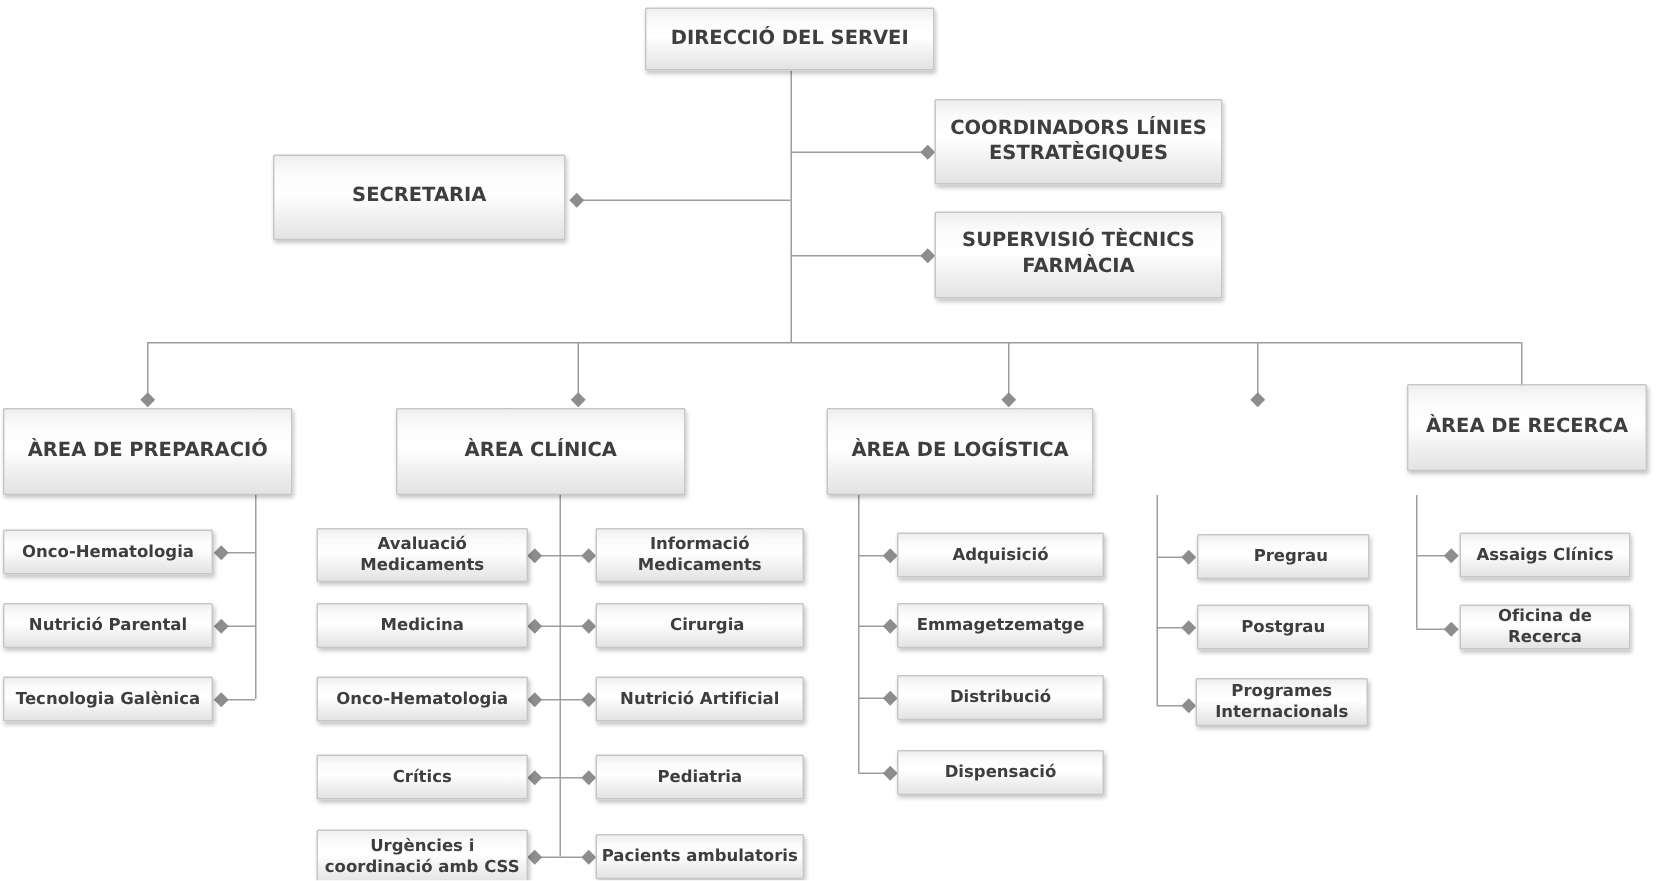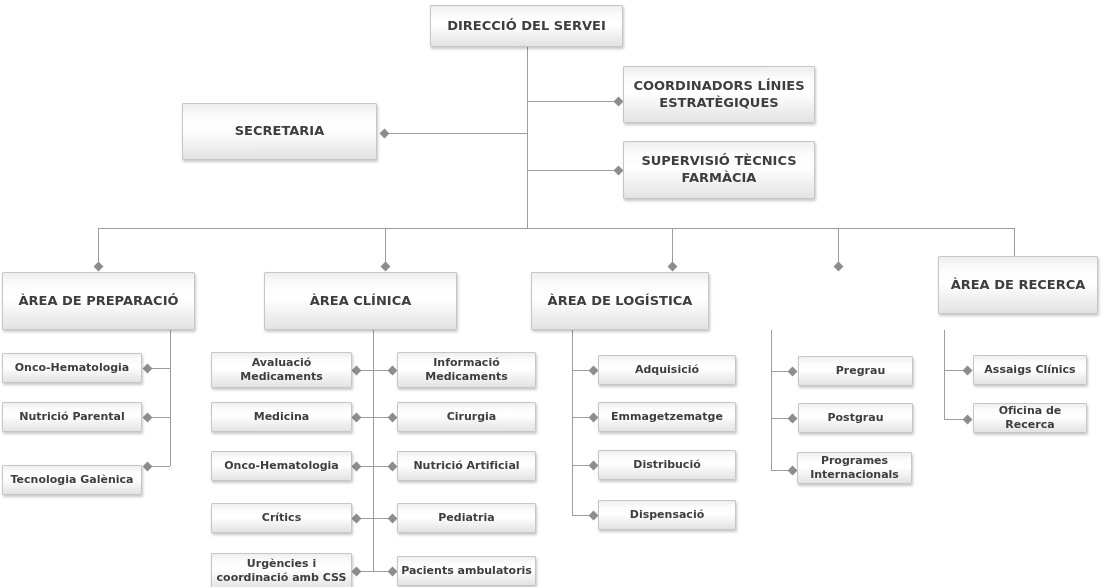--- a/index.html
+++ b/index.html
@@ -106,25 +106,25 @@
     <div class="diamond" style="left: 963.5px; top: 366.5px;"></div>
     <div class="diamond" style="left: 963.5px; top: 415.5px;"></div>
     <div class="node big" style="left: 430px; top: 5px; width: 193px; height: 42px;">DIRECCIÓ DEL SERVEI</div>
     <div class="node big" style="left: 623px; top: 66px; width: 192px; height: 57px;">COORDINADORS LÍNIES
 ESTRATÈGIQUES</div>
     <div class="node big" style="left: 182px; top: 103px; width: 195px; height: 57px;">SECRETARIA</div>
     <div class="node big" style="left: 623px; top: 141px; width: 192px; height: 58px;">SUPERVISIÓ TÈCNICS
 FARMÀCIA</div>
     <div class="node big" style="left: 2px; top: 272px; width: 193px; height: 58px;">ÀREA DE PREPARACIÓ</div>
     <div class="node big" style="left: 264px; top: 272px; width: 193px; height: 58px;">ÀREA CLÍNICA</div>
-    <div class="node big" style="left: 531px; top: 272px; width: 178px; height: 58px;">ÀREA DE LOGÍSTICA</div>
+    <div class="node big" style="left: 551px; top: 272px; width: 178px; height: 58px;">ÀREA DE LOGÍSTICA</div>
     <div class="node big" style="left: 938px; top: 256px; width: 160px; height: 58px;">ÀREA DE RECERCA</div>
     <div class="node" style="left: 2px; top: 353px; width: 140px; height: 30px;">Onco-Hematologia</div>
     <div class="node" style="left: 2px; top: 402px; width: 140px; height: 30px;">Nutrició Parental</div>
-    <div class="node" style="left: 2px; top: 465px; width: 140px; height: 30px;">Tecnologia Galènica</div>
+    <div class="node" style="left: 2px; top: 451px; width: 140px; height: 30px;">Tecnologia Galènica</div>
     <div class="node" style="left: 211px; top: 352px; width: 141px; height: 36px;">Avaluació
 Medicaments</div>
     <div class="node" style="left: 211px; top: 402px; width: 141px; height: 30px;">Medicina</div>
     <div class="node" style="left: 211px; top: 451px; width: 141px; height: 30px;">Onco-Hematologia</div>
     <div class="node" style="left: 211px; top: 503px; width: 141px; height: 30px;">Crítics</div>
     <div class="node" style="left: 211px; top: 553px; width: 141px; height: 36px;">Urgències i
 coordinació amb CSS</div>
     <div class="node" style="left: 397px; top: 352px; width: 139px; height: 36px;">Informació
 Medicaments</div>
     <div class="node" style="left: 397px; top: 402px; width: 139px; height: 30px; padding-left: 12px;">Cirurgia</div>

